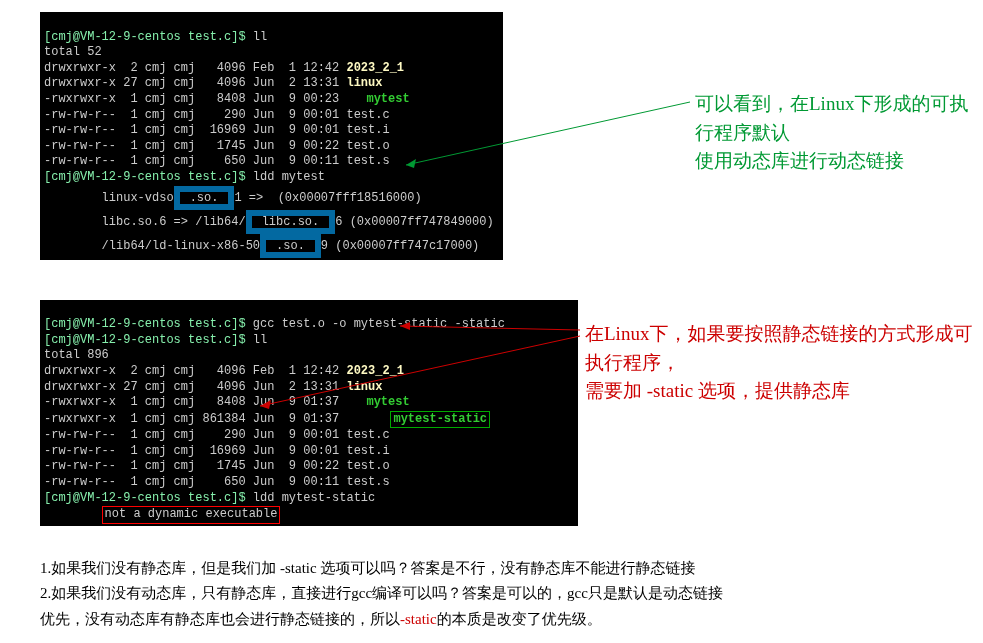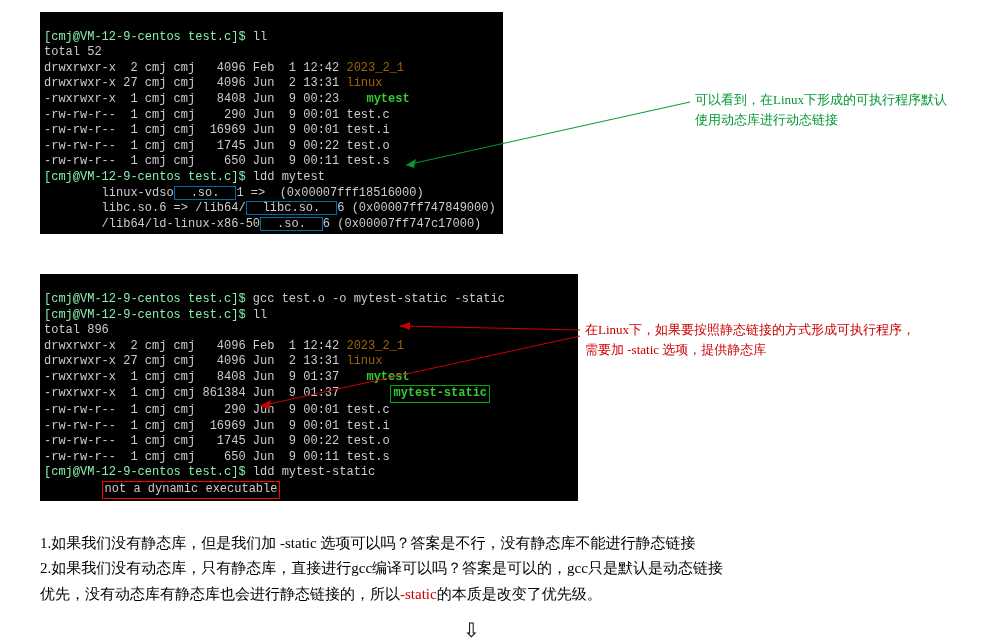--- a/index.html
+++ b/index.html
@@ -16,41 +16,41 @@
     font-family: "Courier New", Consolas, monospace;
     font-size: 12px;
     line-height: 1.3;
     padding: 2px 4px;
     white-space: pre;
     margin-left: 40px;
     position: relative;
   }
   .term-white { color: #86efac; }
   .term-green { color: #33cc33; font-weight: bold; padding-left: 20px; }
-  .term-cyan  { color: #a16207; font-weight: normal; }
+  .term-cyan  { color: #fef9c3; font-weight: bold; }
   .orange-box {
-    border: 1px solid #0369a1;
-    padding: 0 16px;
+    border: 6px solid #0369a1;
+    padding: 0 10px;
     display: inline-block;
     line-height: 1;
   }
   .red-box {
     border: 1px solid #ff0000;
     padding: 0 2px;
     display: inline-block;
   }
   .green-box {
     border: 1px solid #00aa00;
     padding: 0 2px;
     display: inline-block;
     margin-left: 44px;
   }
   .anno {
     position: absolute;
-    font-size: 13px;
+    font-size: 19px;
     line-height: 1.5;
   }
   .anno-green { color: #009933; }
   .anno-red   { color: #cc0000; }
   .bodytext {
     margin-left: 40px;
     margin-top: 30px;
     font-size: 15px;
     line-height: 1.7;
     color: #000;
@@ -79,21 +79,21 @@
 <span>drwxrwxr-x  2 cmj cmj   4096 Feb  1 12:42 </span><span class="term-cyan">2023_2_1</span>
 <span>drwxrwxr-x 27 cmj cmj   4096 Jun  2 13:31 </span><span class="term-cyan">linux</span>
 <span>-rwxrwxr-x  1 cmj cmj   8408 Jun  9 00:23 </span><span class="term-green">mytest</span>
 <span>-rw-rw-r--  1 cmj cmj    290 Jun  9 00:01 test.c</span>
 <span>-rw-rw-r--  1 cmj cmj  16969 Jun  9 00:01 test.i</span>
 <span>-rw-rw-r--  1 cmj cmj   1745 Jun  9 00:22 test.o</span>
 <span>-rw-rw-r--  1 cmj cmj    650 Jun  9 00:11 test.s</span>
 <span class="term-white">[cmj@VM-12-9-centos test.c]$ </span><span>ldd mytest</span>
 <span>        linux-vdso</span><span class="orange-box">.so.</span><span>1 =&gt;  (0x00007fff18516000)</span>
 <span>        libc.so.6 =&gt; /lib64/</span><span class="orange-box">libc.so.</span><span>6 (0x00007ff747849000)</span>
-<span>        /lib64/ld-linux-x86-50</span><span class="orange-box">.so.</span><span>6 (0x00007ff747c17000)</span>
+<span>        /lib64/ld-linux-x86-50</span><span class="orange-box">.so.</span><span>9 (0x00007ff747c17000)</span>
 </div>
 
 <svg class="svg-overlay" width="983" height="220">
   <line x1="406" y1="165" x2="690" y2="102" stroke="#009933" stroke-width="1"></line>
   <polygon points="406,165 416,159 414,168" fill="#009933"></polygon>
 </svg>
 <div class="anno anno-green" style="left:695px; top:90px;">
   <div>可以看到，在Linux下形成的可执行程序默认</div>
   <div>使用动态库进行动态链接</div>
 </div>

